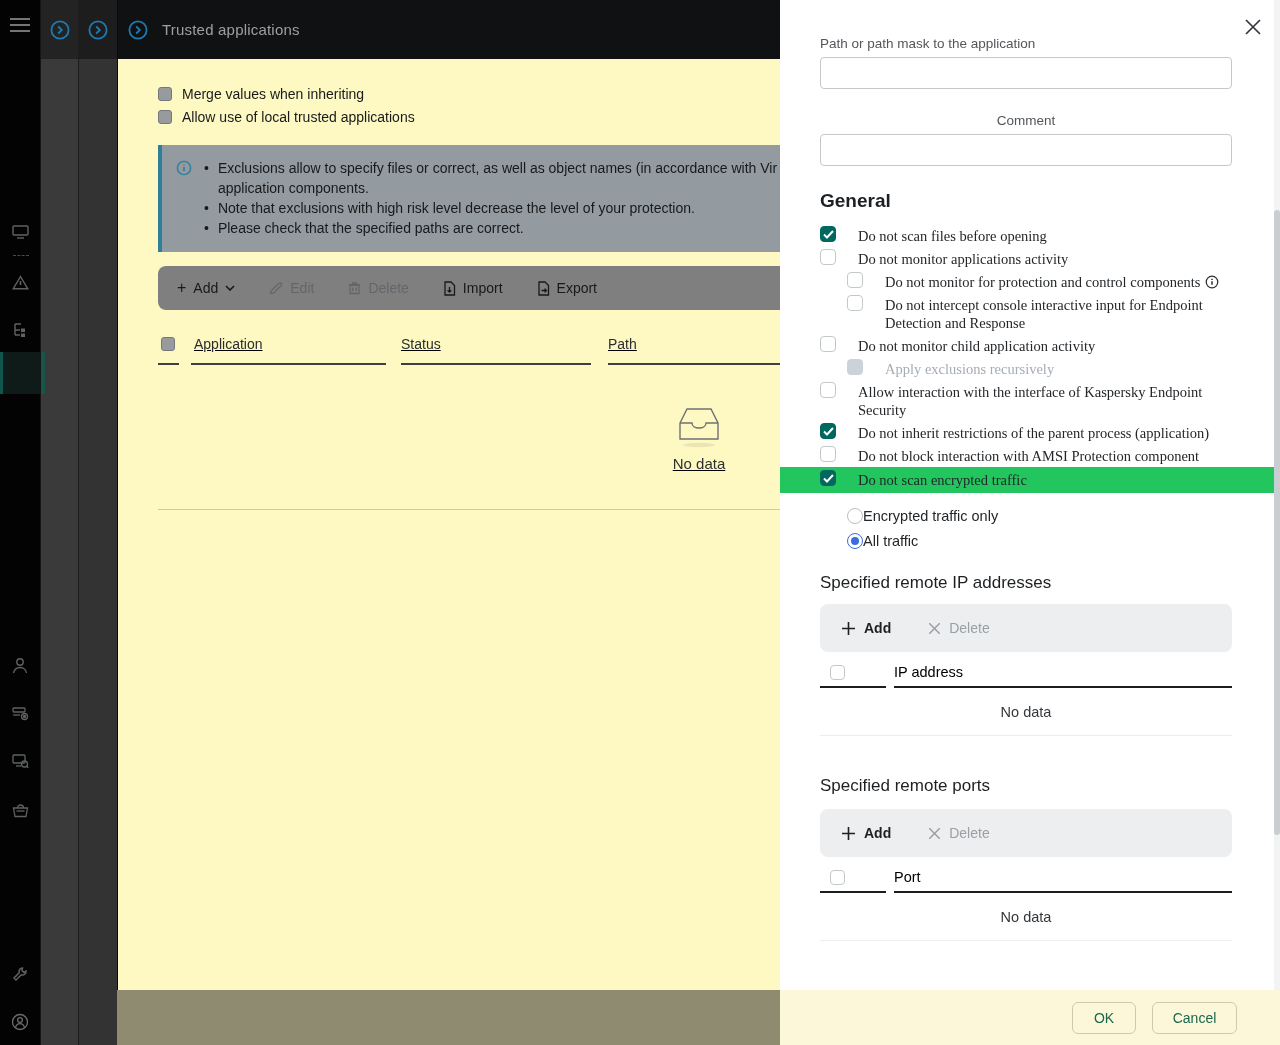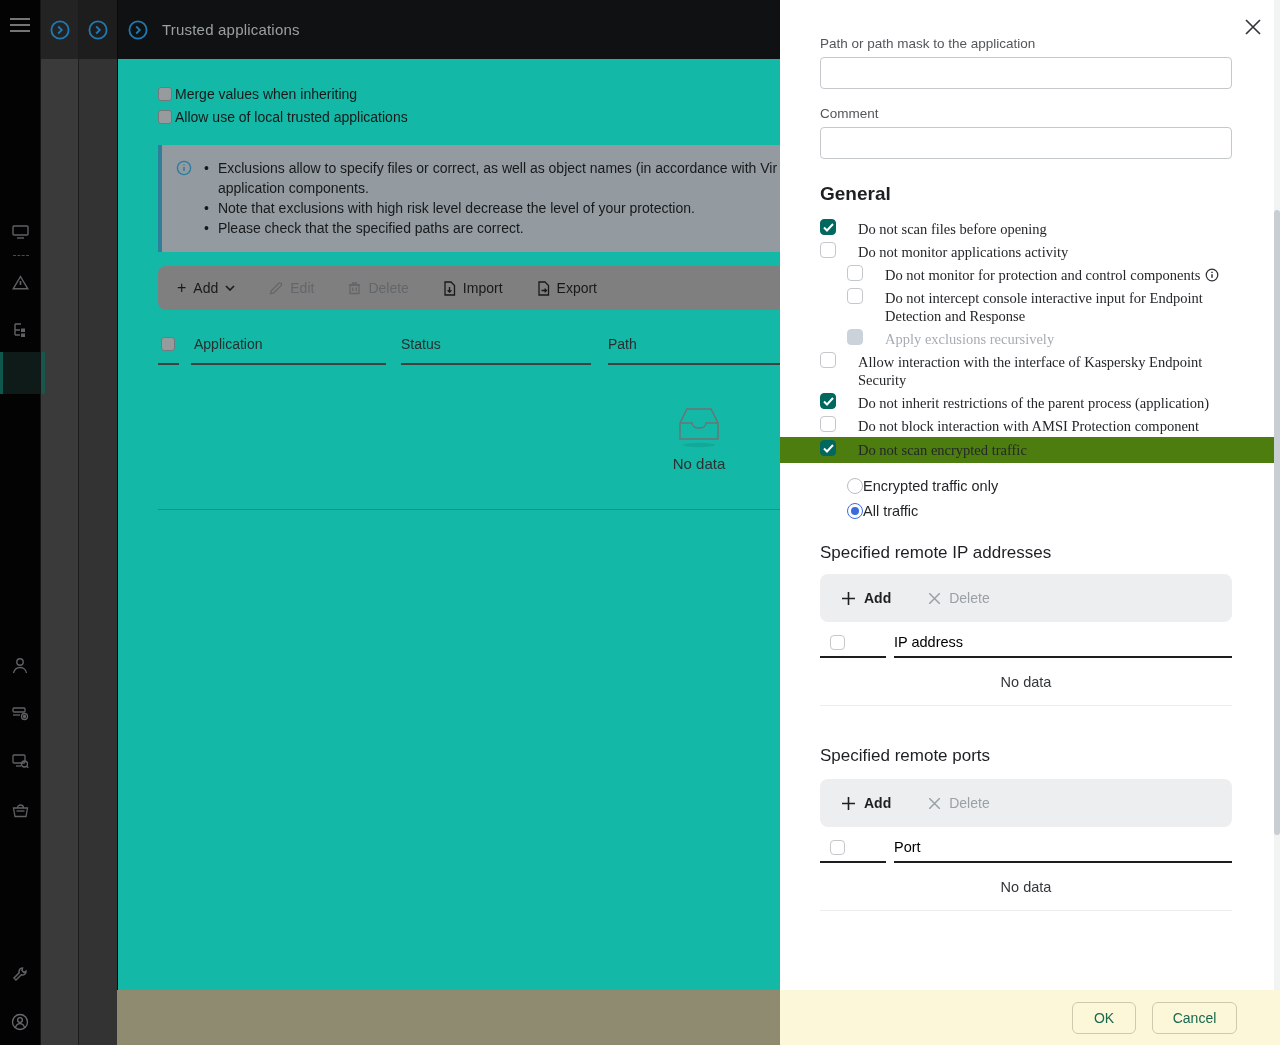--- a/index.html
+++ b/index.html
@@ -16,62 +16,62 @@
   #col1 { position:absolute; left:40px; top:0; width:38px; height:1045px; background:#3a3a3a; border-left:1px solid #161616; }
   #col2 { position:absolute; left:78px; top:0; width:39px; height:1045px; background:#333333; border-left:1px solid #1c1c1c; }
   .col-head { position:absolute; top:0; left:0; right:0; height:59px; display:flex; align-items:center; justify-content:center; }
   #col1 .col-head { background:#232323; }
   #col2 .col-head { background:#1d1d1d; }
   #col1-selected { position:absolute; left:0; top:352px; width:4px; height:42px; background:#17564a; }
 
   .circ-ic { width:20px; height:20px; }
 
   
-  #main { position:absolute; left:117px; top:0; width:663px; height:1045px; background:#14b8a6; border-left:1px solid #0a0a0a; }
+  #main { position:absolute; left:117px; top:0; width:663px; height:1045px; background:#fef9c3; border-left:1px solid #0a0a0a; }
   #main-header { height:59px; background:#101112; display:flex; align-items:center; padding-left:10px; }
   #main-title { color:#9ba0a3; font-size:15px; margin-left:14px; letter-spacing:.2px; }
   #main-body { padding:23px 0 0 40px; }
 
-  .dim-optrow { display:flex; align-items:center; gap:3px; height:23px; font-size:14px; color:#17191b; }
+  .dim-optrow { display:flex; align-items:center; gap:10px; height:23px; font-size:14px; color:#17191b; }
   .dim-cb { width:14px; height:14px; border:1px solid #75787a; border-radius:3px; background:#989b9d; flex:0 0 14px; }
 
   #infobox { margin-top:17px; width:960px; background:#939ba0; border-left:4px solid #2f7e9a; padding:13px 16px 14px 14px; display:flex; gap:12px; }
   .bullets { font-size:14px; color:#17191b; line-height:20px; }
   .bullet { display:flex; gap:9px; }
   .bullet .dot { flex:0 0 auto; }
 
   #dim-toolbar { margin-top:14px; width:960px; height:44px; background:#7f7f7f; border-radius:8px; display:flex; align-items:center; gap:34px; padding-left:19px; font-size:14px; }
   .tb-btn { display:flex; align-items:center; gap:7px; color:#17191b; cursor:pointer; }
   .tb-btn.disabled { color:#63666a; }
 
-  #dim-table { margin-top:14px; width:1082px; }
+  #dim-table { margin-top:14px; width:1082px;text-decoration:underline; }
   .dim-cols { display:flex; height:41px; align-items:center; font-size:14px; color:#2a2d2f; }
   .dim-col { border-bottom:2px solid #3f3f3f; height:41px; display:flex; align-items:center; }
   .dim-empty { height:145px; border-bottom:1px solid rgba(0,0,0,.18); display:flex; flex-direction:column; align-items:center; justify-content:center; gap:6px; width:1082px; color:#2d2f31; font-size:15px; }
 
   #dim-footer { position:absolute; left:117px; bottom:0; width:663px; height:55px; background:#8e8b71; }
 
   
   #drawer { position:absolute; left:780px; top:0; width:500px; height:1045px; background:#ffffff; }
   #drawer-scroll-track { position:absolute; right:0; top:0; width:6px; height:990px; background:#f2f3f3; }
   #drawer-scroll-thumb { position:absolute; right:0; top:210px; width:6px; height:625px; background:#c8ced2; border-radius:3px; }
   #drawer-close { position:absolute; top:18px; right:18px; width:18px; height:18px; color:#33363a; cursor:pointer; }
   #drawer-body { position:absolute; left:0; top:0; right:6px; bottom:55px; padding:36px 42px 0 40px; }
 
   .field-label { font-size:13.5px; color:#53565a; margin-bottom:6px; }
   .field-input { width:412px; height:32px; border:1px solid #c5c8ca; border-radius:4px; background:#fff; padding:0 10px; font-size:14px; color:#222; outline:none; }
-  .field-label.second { margin-top:17px; }
+  .field-label.second { margin-top:24px;text-align:center; }
 
   #general-title { margin-top:24px; font-size:19px; font-weight:600; color:#1d2023; }
 
   #options { margin-top:12px; }
   .opt { display:flex; align-items:flex-start; gap:22px; padding:2px 0; font-size:14.5px; line-height:18px; color:#24272a;font-family:Liberation Serif, serif; }
   .opt .lblwrap { padding-top:1px; }
   .opt.indent { margin-left:27px; }
-  .opt.hl { background:#4d7c0f; margin:0 -48px 0 -40px; padding:3px 48px 4px 40px; }
+  .opt.hl { background:#22c55e; margin:0 -48px 0 -40px; padding:3px 48px 4px 40px; }
   .opt.disabled .lblwrap { color:#a6acb4; }
 
   .cb { width:16px; height:16px; border-radius:4px; border:1px solid #c3c8cb; background:#fff; flex:0 0 16px; display:flex; align-items:center; justify-content:center; }
   .cb.checked { background:#00685e; border-color:#00685e; }
   .cb.disabled { background:#ccd2d9; border-color:#ccd2d9; }
 
   .info-i { display:inline-block; width:14px; height:14px; vertical-align:-2px; margin-left:5px; color:#2c2f33; }
 
   .radio-row { display:flex; align-items:center; margin-left:27px; height:25px; font-size:14.5px; color:#24272a; }
   #radios { margin-top:10px; }
@@ -328,20 +328,24 @@
         <span class="lblwrap"><span>Do not monitor for protection and control components</span><span class="info-i"><svg width="14" height="14" viewBox="0 0 16 16" fill="none" stroke="currentColor" stroke-width="1.4">
                 <circle cx="8" cy="8" r="6.6"></circle>
                 <path d="M8 7v4" stroke-width="1.7"></path>
                 <path d="M8 4.2v1.4" stroke-width="1.7"></path>
               </svg></span></span>
       </div>
       <div class="opt indent" style="width:400px">
         <span class="cb"></span>
         <span class="lblwrap">Do not intercept console interactive input for Endpoint Detection and Response</span>
       </div>
+      <div class="opt">
+        <span class="cb"></span>
+        <span class="lblwrap">Do not monitor child application activity</span>
+      </div>
       <div class="opt indent disabled">
         <span class="cb disabled"></span>
         <span class="lblwrap">Apply exclusions recursively</span>
       </div>
       <div class="opt" style="width:412px">
         <span class="cb"></span>
         <span class="lblwrap" style="width:356px">Allow interaction with the interface of Kaspersky Endpoint Security</span>
       </div>
       <div class="opt">
         <span class="cb checked">

